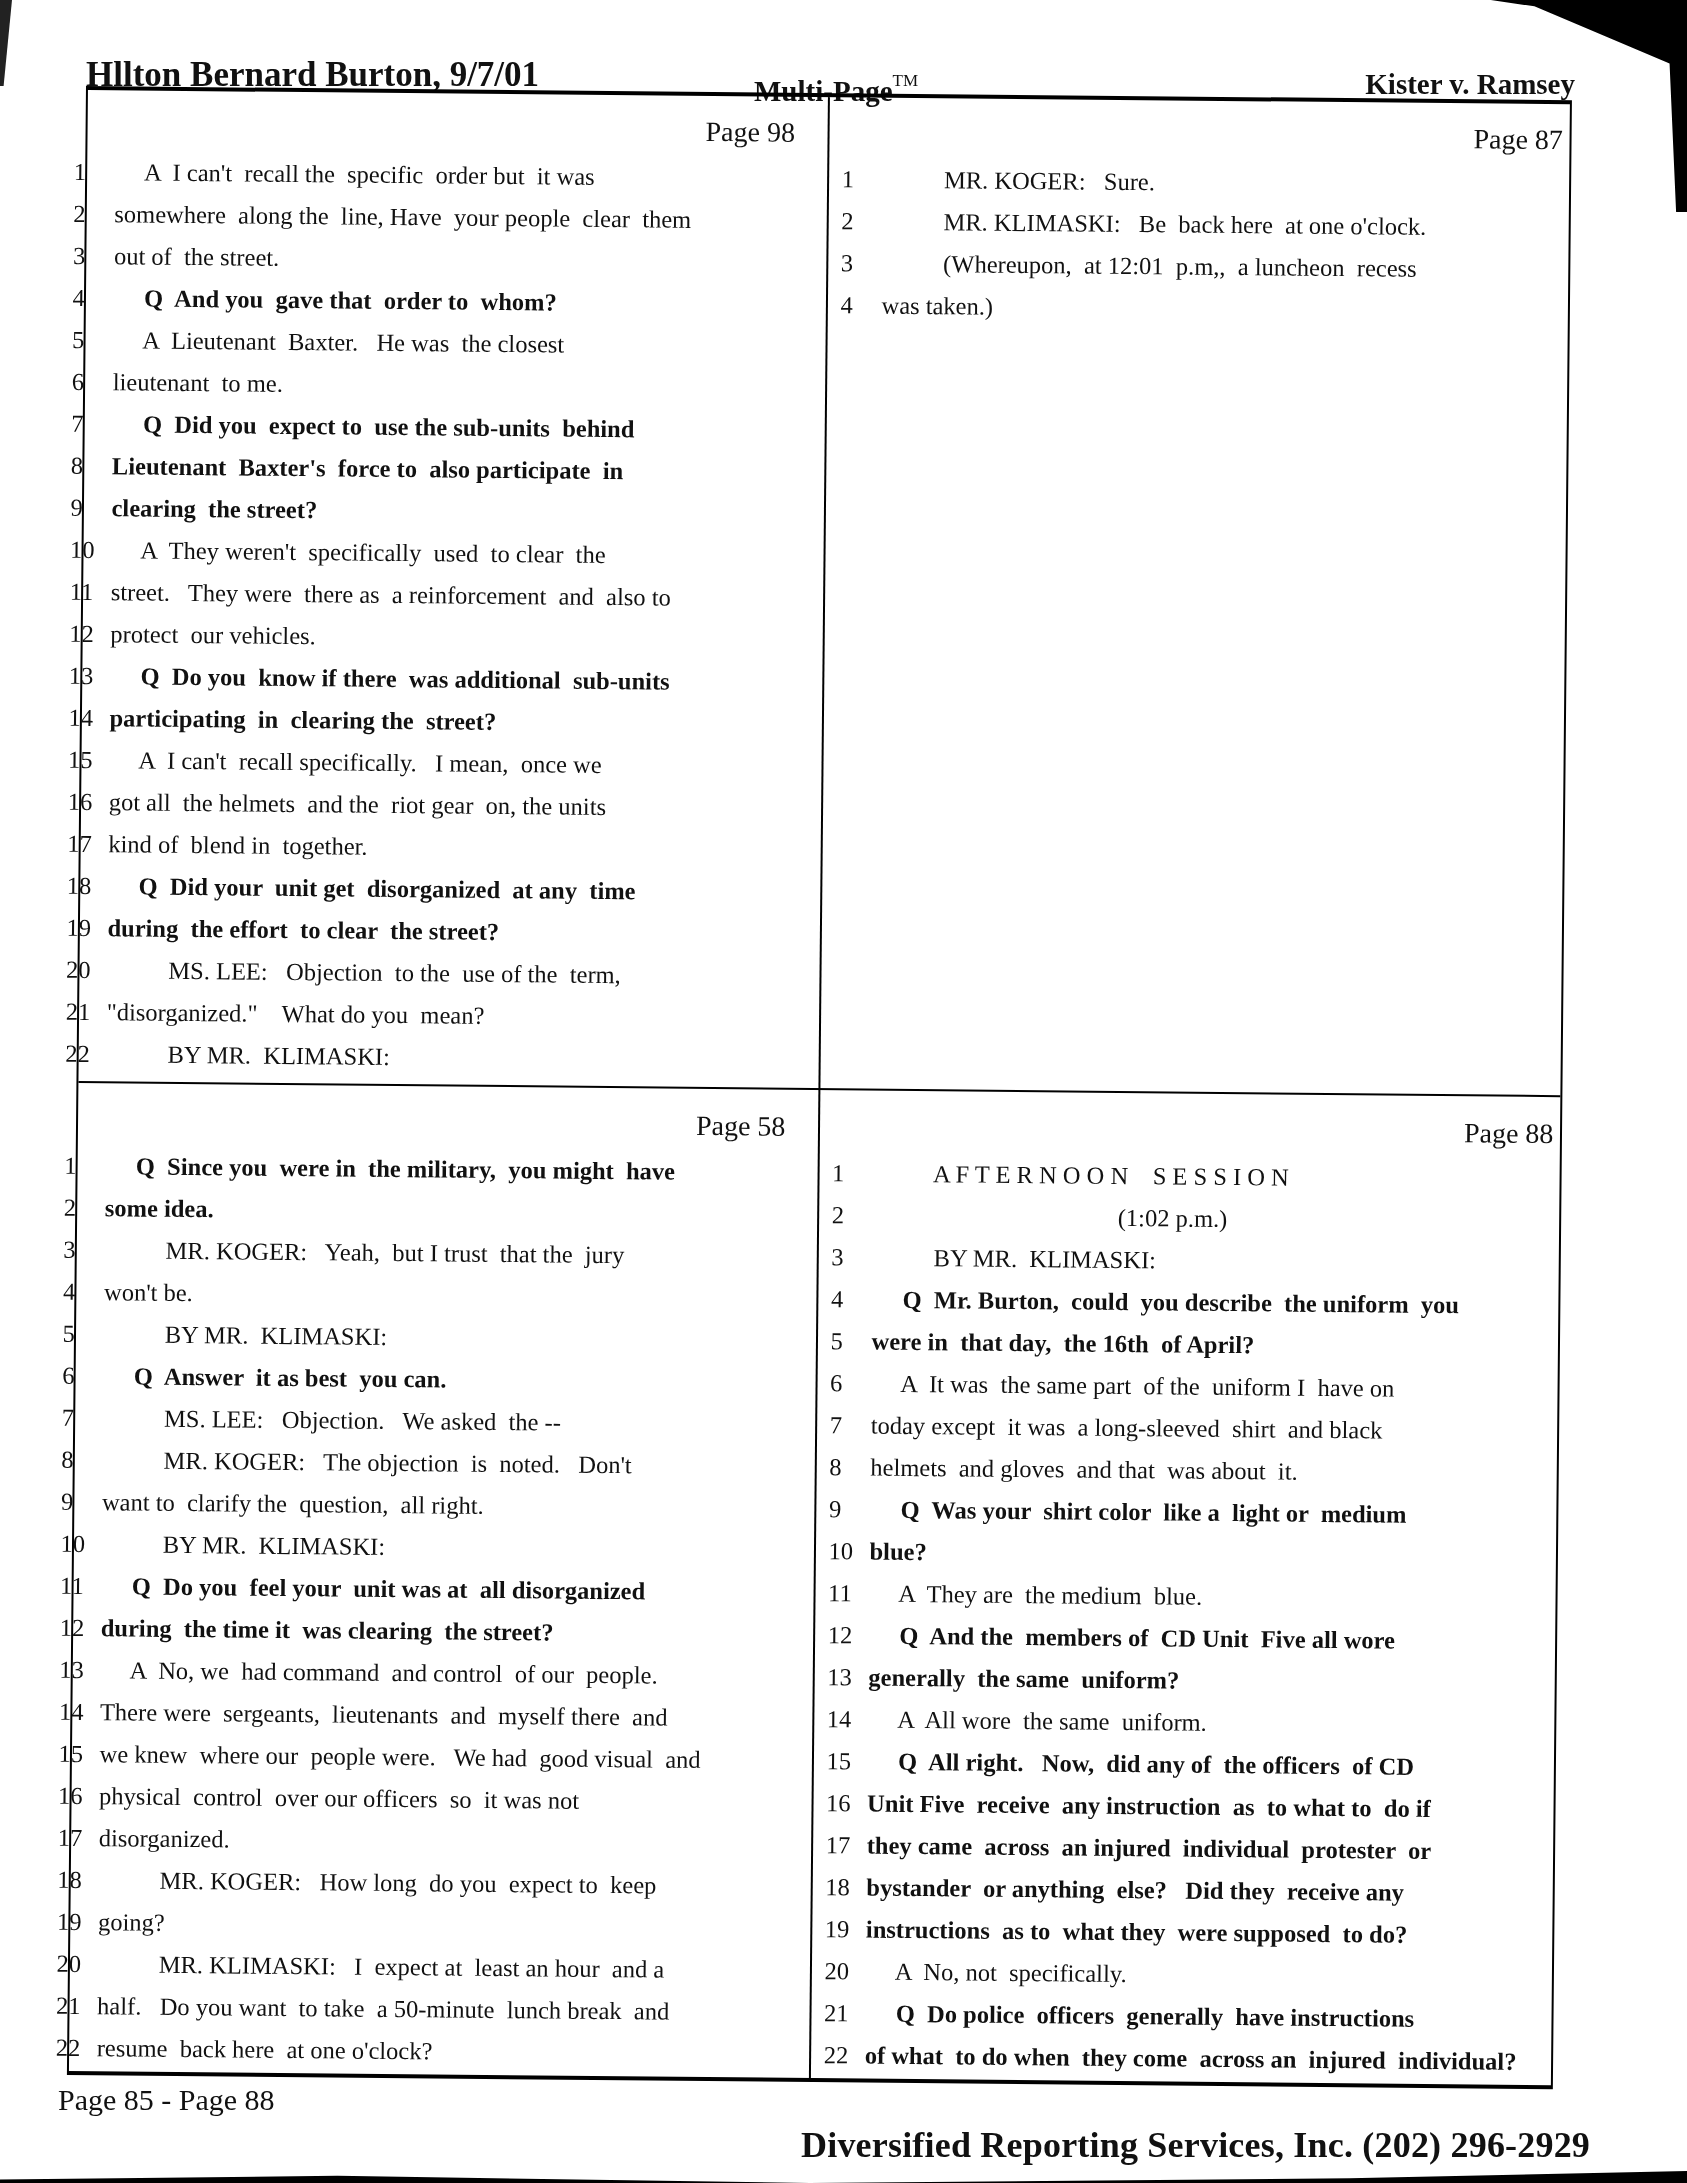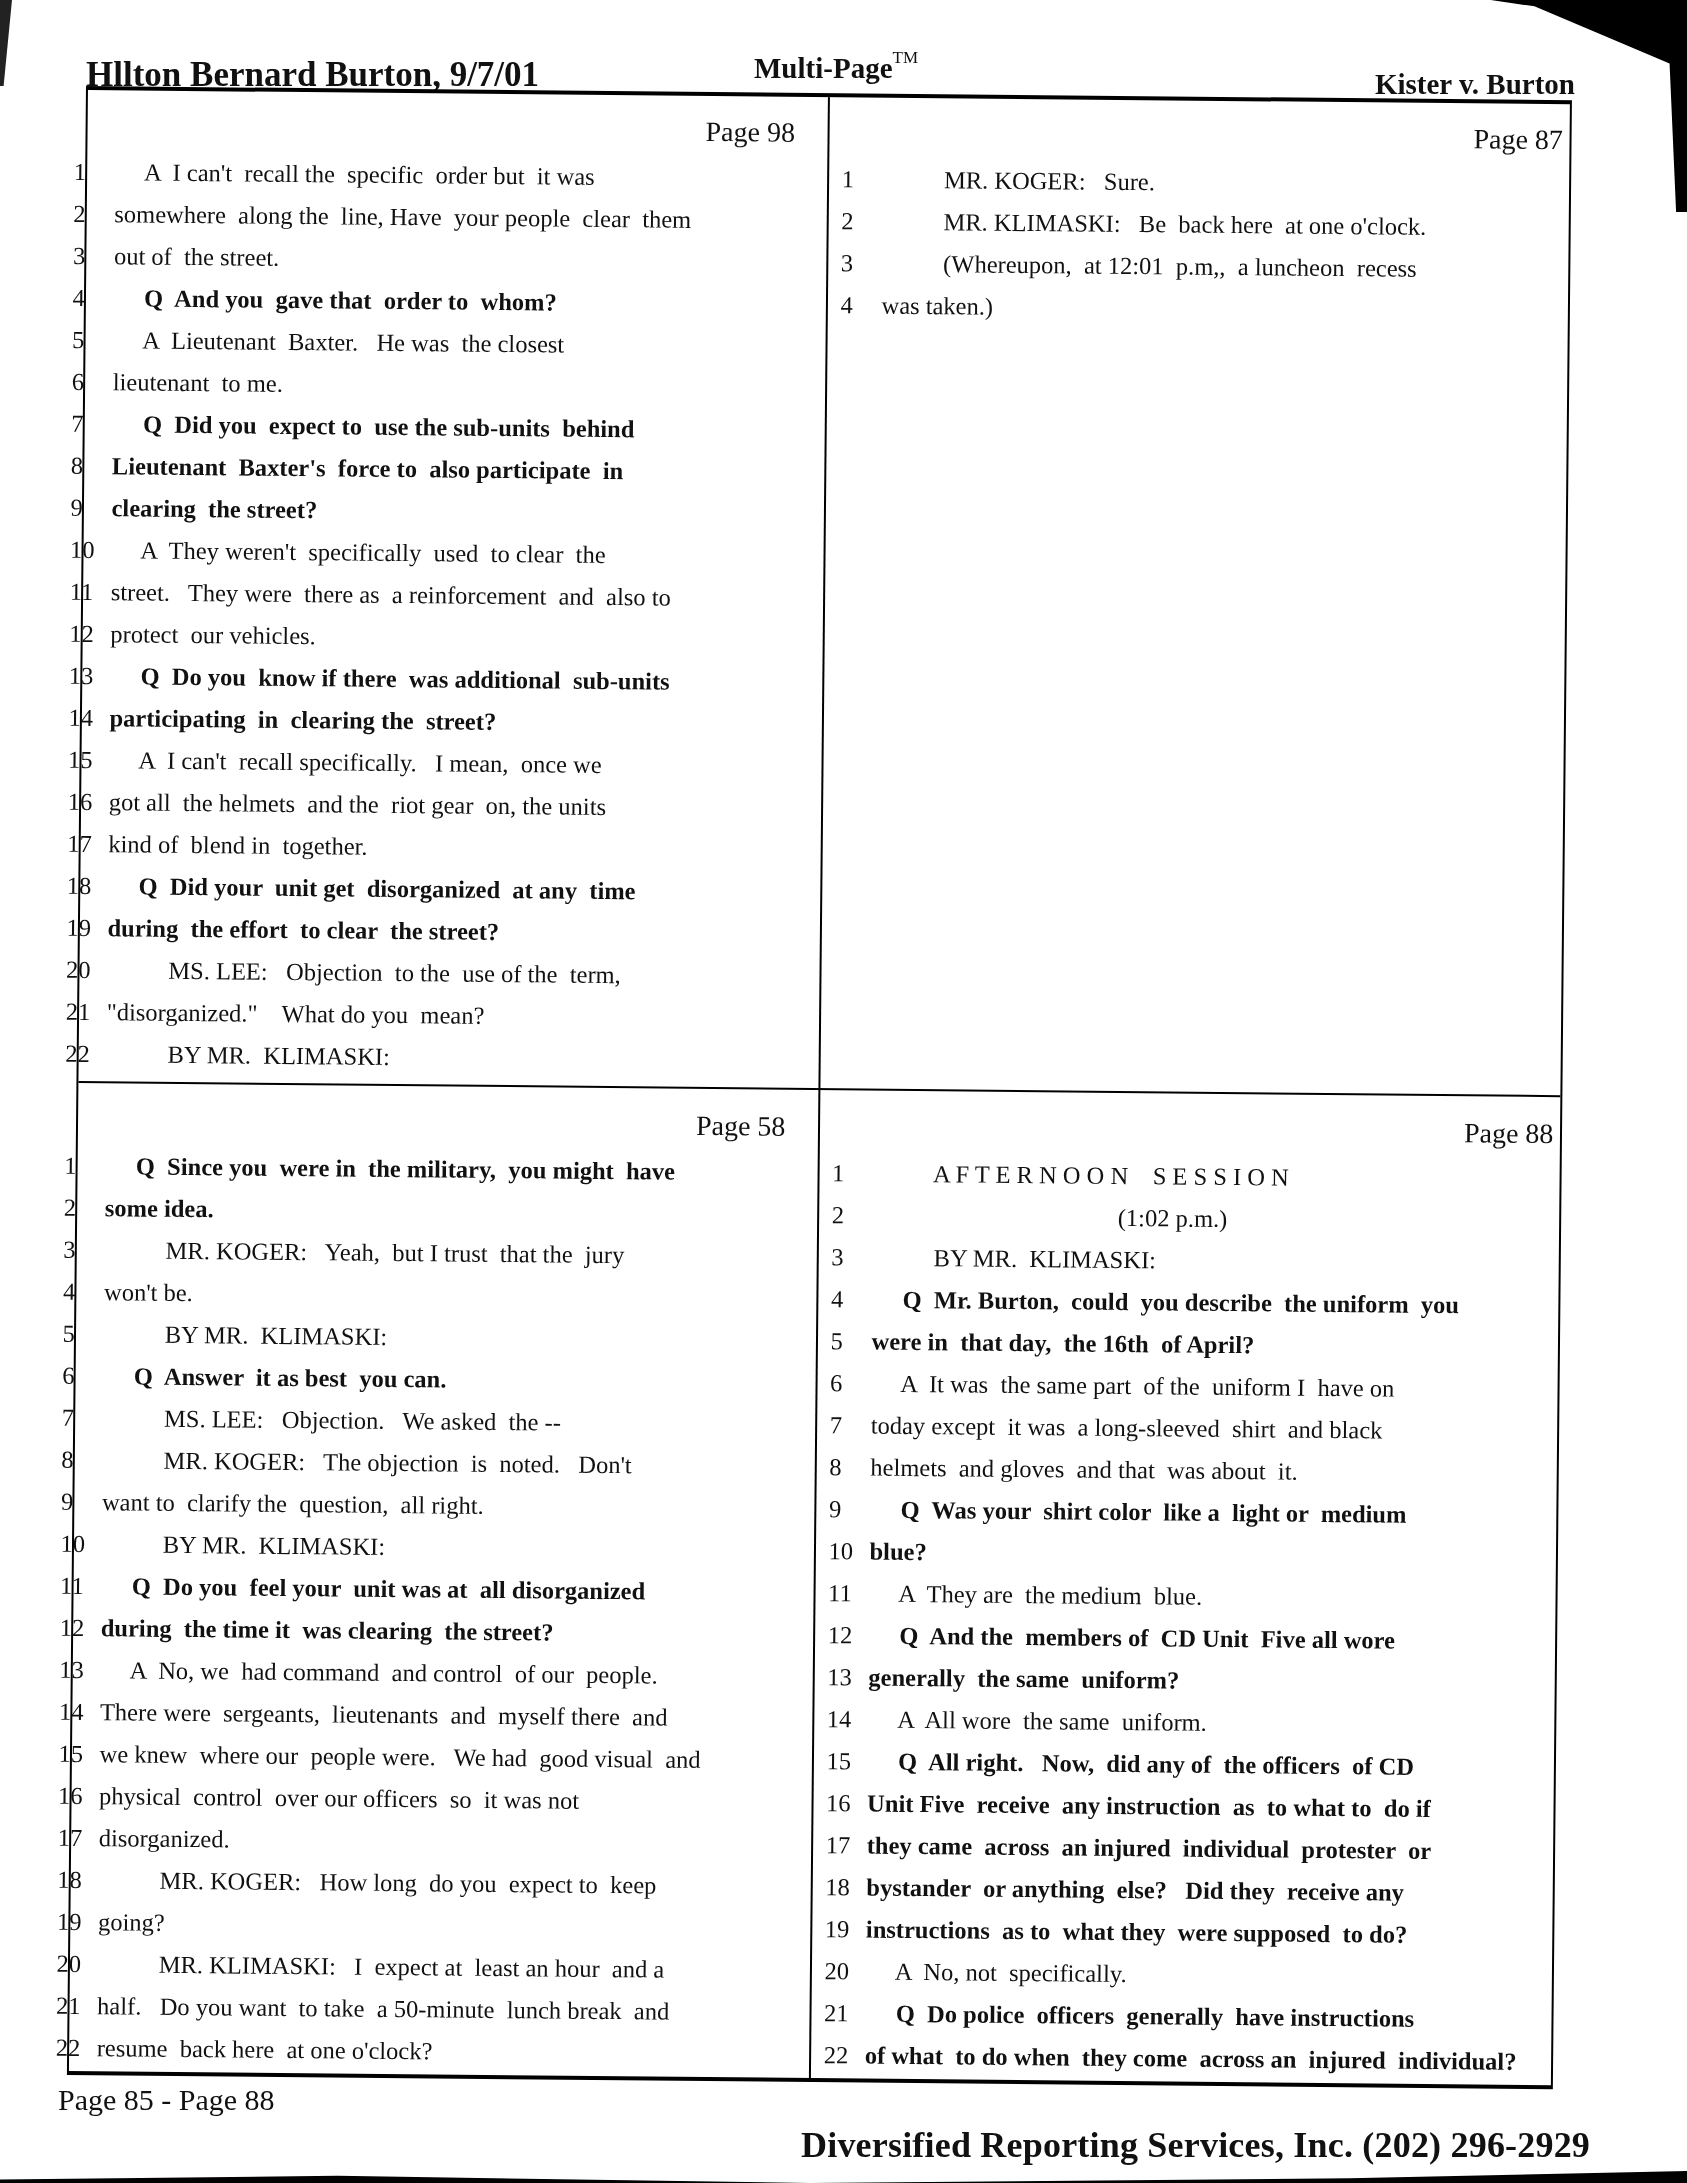--- a/index.html
+++ b/index.html
@@ -5,21 +5,21 @@
   html, body { margin:0; padding:0; }
   body {
     width:1687px; height:2183px; background:#ffffff; position:relative; overflow:hidden;
     font-family:"Liberation Serif", "DejaVu Serif", serif; color:#111;
   }
   .corner-tl { position:absolute; left:0; top:0; width:12px; height:86px; background:#222; clip-path:polygon(0 0,100% 0,30% 100%,0 100%); }
   .corner-tr { position:absolute; right:0; top:0; width:218px; height:212px; background:#000;
     clip-path:polygon(0 0,100% 0,100% 100%,95% 100%,92% 30%,30% 3%,10% 0); }
   .header { position:absolute; left:86px; top:48px; width:1489px; height:53px; }
   .hdr-left { position:absolute; left:0; top:6.6px; font-weight:bold; font-size:35px; }
-  .hdr-center { position:absolute; left:668px; top:4px; font-weight:bold; font-size:29px;font-family:Liberation Serif, serif; }
+  .hdr-center { position:absolute; left:668px; top:27px; font-weight:bold; font-size:29px;font-family:Liberation Serif, serif; }
   .hdr-center sup { font-size:17px; font-weight:normal; vertical-align:top; position:relative; top:-4px; }
   .hdr-right { position:absolute; right:0; top:20px; font-weight:bold; font-size:29px; }
   .grid {
     position:absolute; left:86px; top:86px; width:1482px; height:1981px;
     border:2.6px solid #000; border-top-width:4px; border-bottom-width:4px;
     transform:rotate(0.55deg); transform-origin:0 0;
   }
   .vsplit { position:absolute; left:740px; top:0; bottom:0; width:2px; background:#000; }
   .hsplit { position:absolute; left:0; right:0; top:991px; height:2px; background:#000; }
   .panel { position:absolute; width:734px; height:986px; }
@@ -39,21 +39,21 @@
 </style>
 </head>
 <body>
 
 <div class="corner-tl"></div>
 <div class="corner-tr"></div>
 
 <div class="header">
   <div class="hdr-left">Hllton Bernard Burton, 9/7/01</div>
   <div class="hdr-center"><span>Multi-Page</span><sup>TM</sup></div>
-  <div class="hdr-right">Kister v. Burton</div>
+  <div class="hdr-right">Kister v. Ramsey</div>
 </div>
 
 <div class="grid">
   <div class="vsplit"></div>
   <div class="hsplit"></div>
 
   <div class="panel p-tl">
     <div class="page-label">Page 98</div>
     <div class="lines">
         <div class="line">

